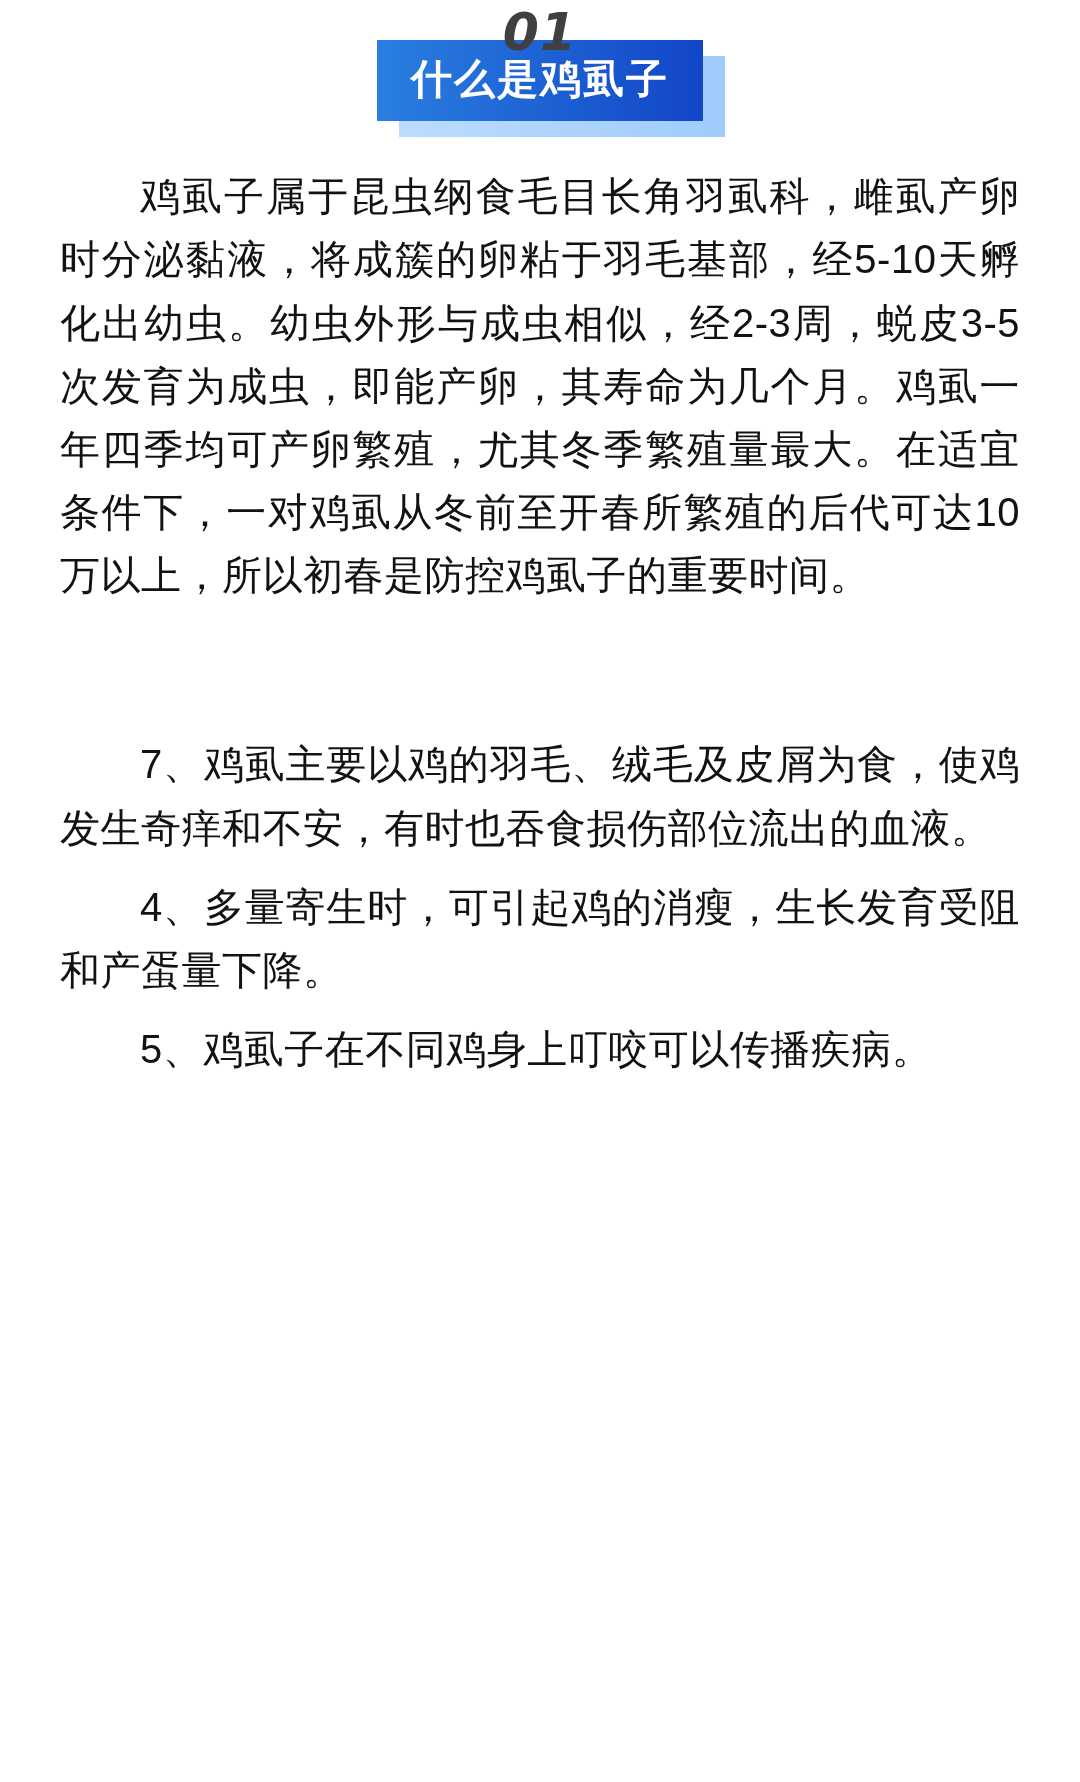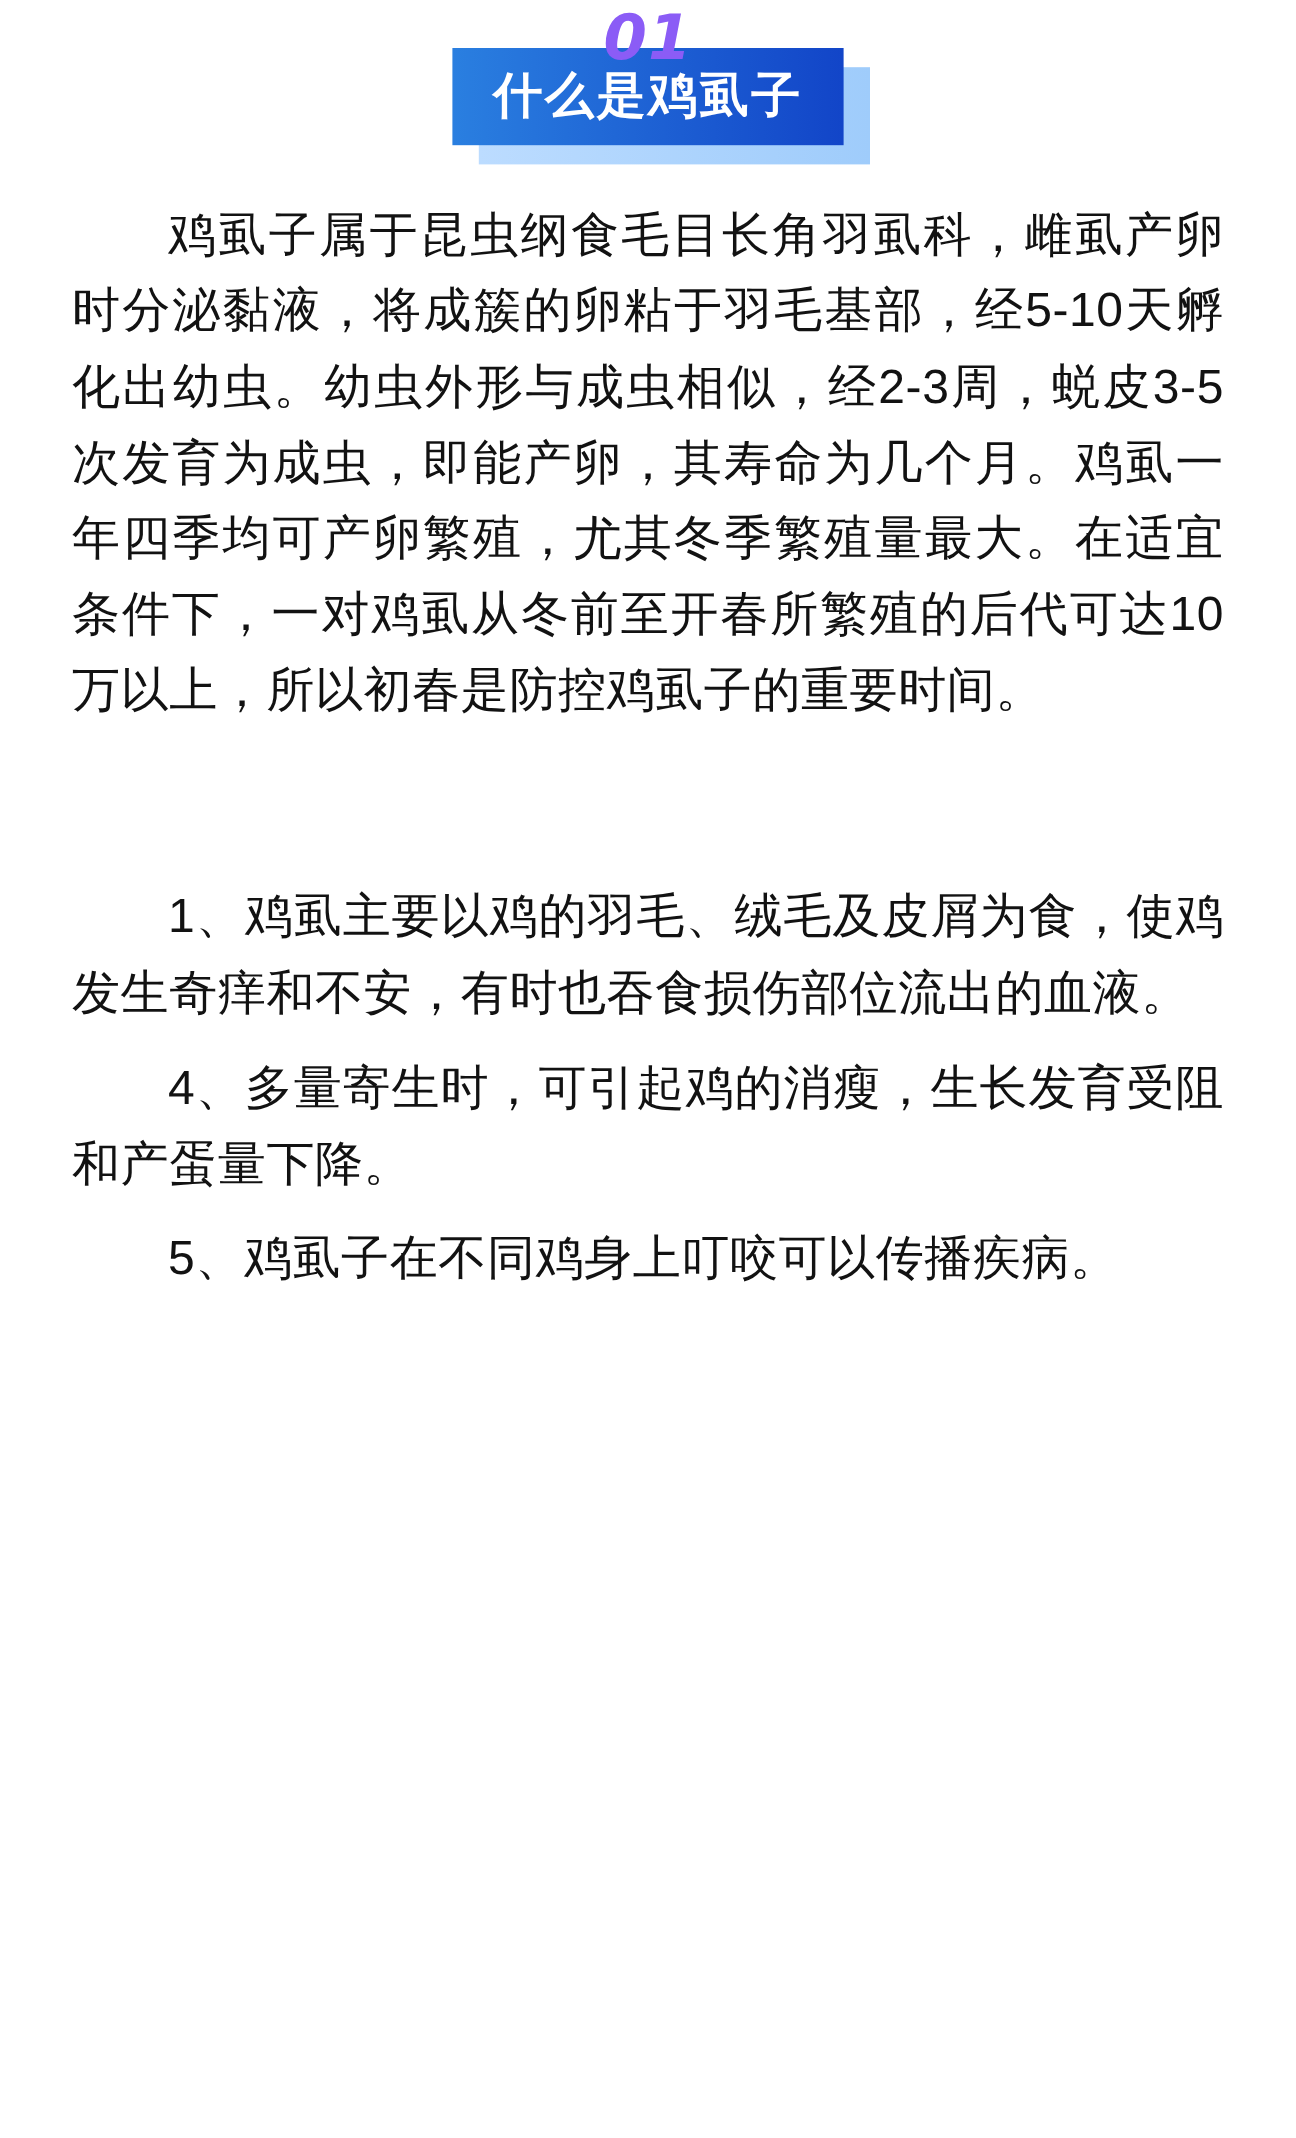--- a/index.html
+++ b/index.html
@@ -31,21 +31,21 @@
     flex-direction: column;
     align-items: center;
   }
   .section-number {
     font-family: "DejaVu Sans", sans-serif;
     font-style: italic;
     font-weight: bold;
     font-size: 52px;
     line-height: 1;
     letter-spacing: 1px;
-    color: #8b5cf6;
+    color: #404040;
     margin-bottom: -18px;
     position: relative;
     z-index: 3;
   }
   .banner-wrap {
     position: relative;
     display: inline-block;
   }
   
   .banner-shadow {
@@ -115,18 +115,18 @@
   </div>
 
   <div class="body-text sec1-body">
     <p class="para">鸡虱子属于昆虫纲食毛目长角羽虱科，雌虱产卵时分泌黏液，将成簇的卵粘于羽毛基部，经5-10天孵化出幼虫。幼虫外形与成虫相似，经2-3周，蜕皮3-5次发育为成虫，即能产卵，其寿命为几个月。鸡虱一年四季均可产卵繁殖，尤其冬季繁殖量最大。在适宜条件下，一对鸡虱从冬前至开春所繁殖的后代可达10万以上，所以初春是防控鸡虱子的重要时间。</p>
   </div>
 
   <div class="spacer-between"></div>
 
 
   <div class="body-text sec2-body">
-    <p class="para">1、鸡虱主要以鸡的羽毛、绒毛及皮屑为食，使鸡发生奇痒和不安，有时也吞食损伤部位流出的血液。</p>
+    <p class="para">7、鸡虱主要以鸡的羽毛、绒毛及皮屑为食，使鸡发生奇痒和不安，有时也吞食损伤部位流出的血液。</p>
     <p class="para">4、多量寄生时，可引起鸡的消瘦，生长发育受阻和产蛋量下降。</p>
     <p class="para">5、鸡虱子在不同鸡身上叮咬可以传播疾病。</p>
   </div>
 
 </div>
 
 </body></html>

